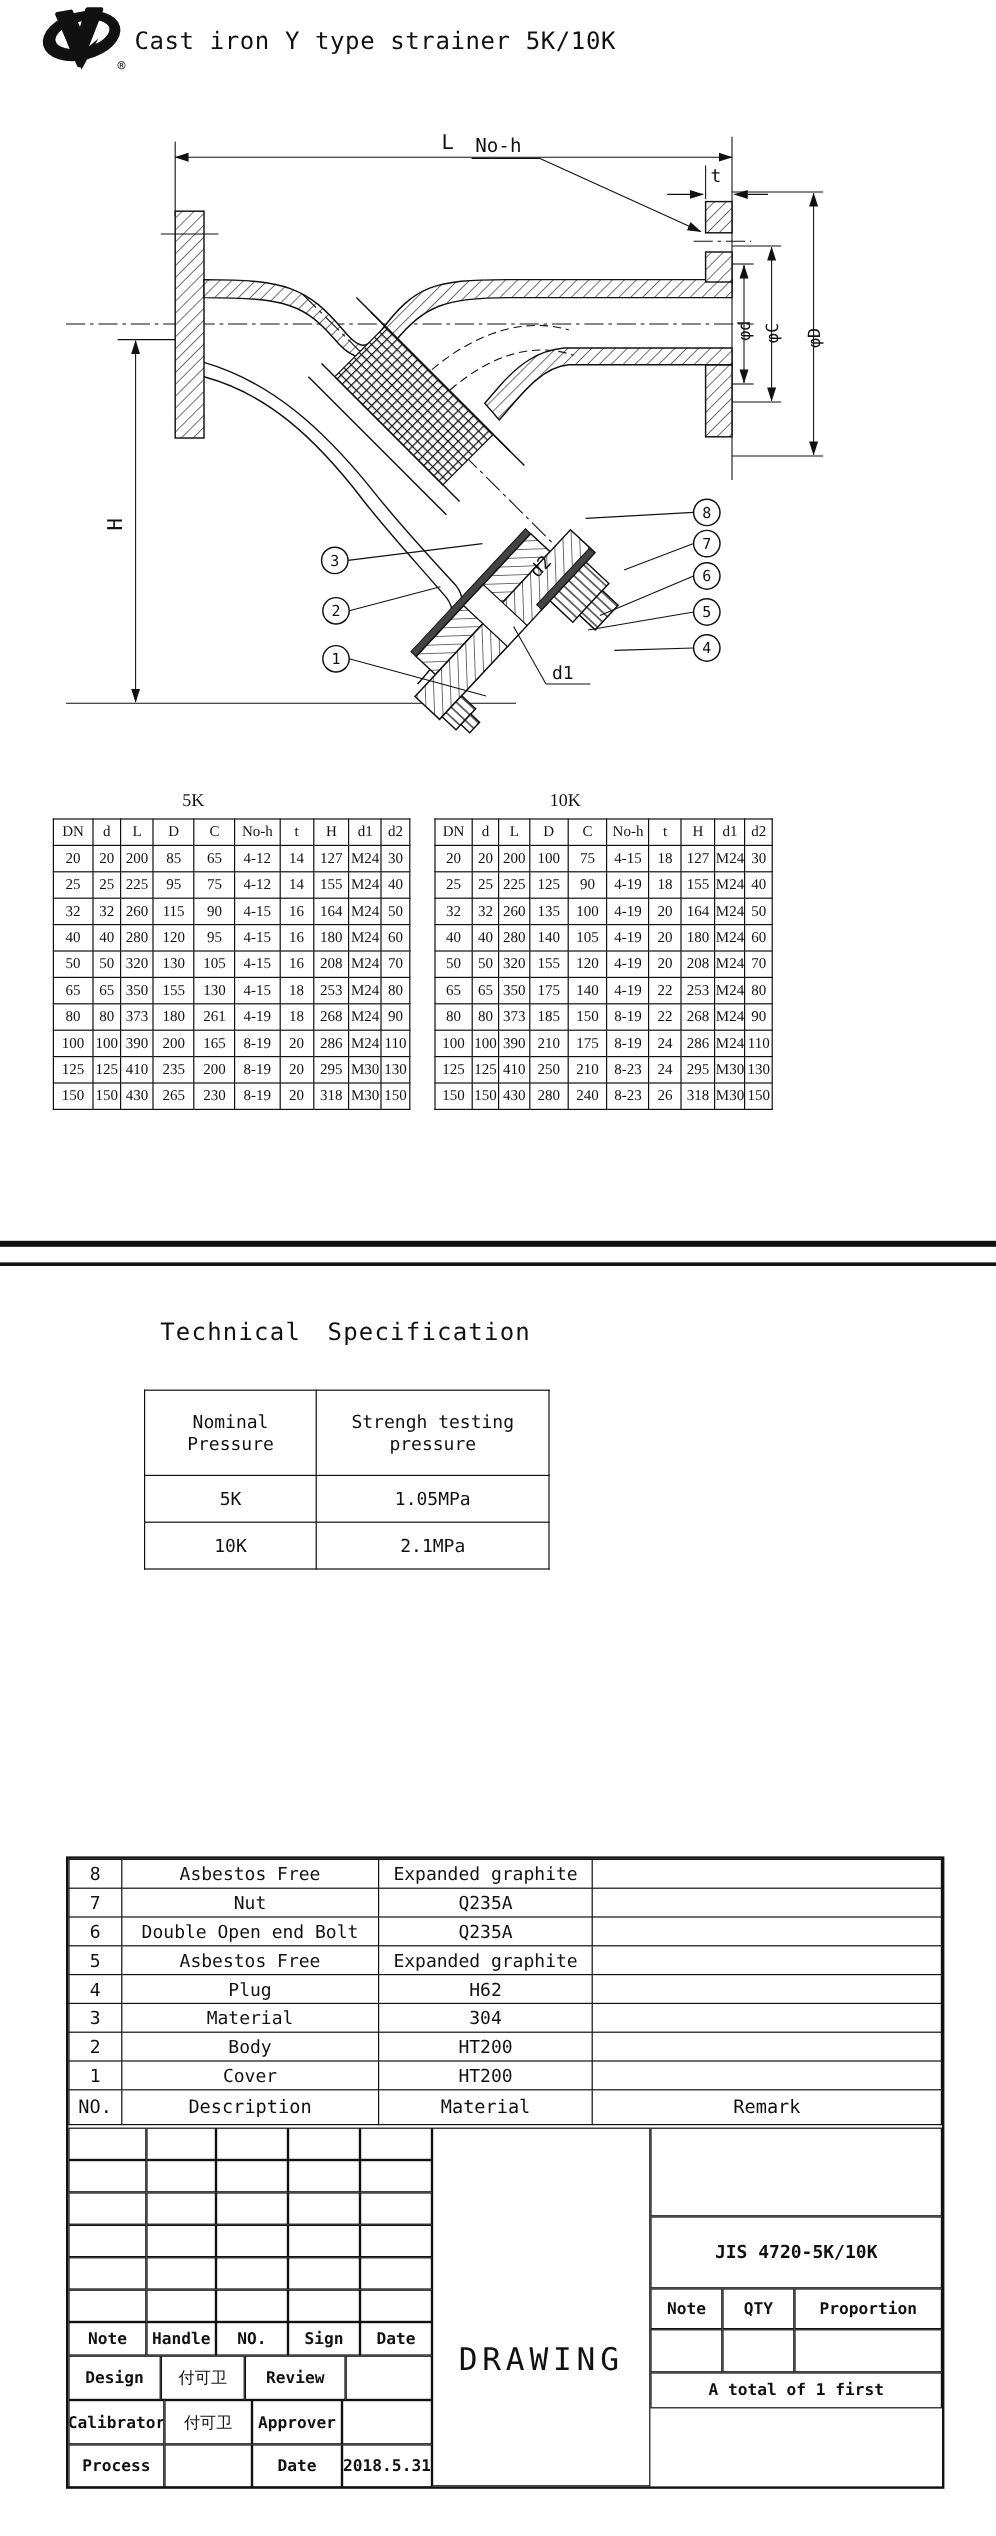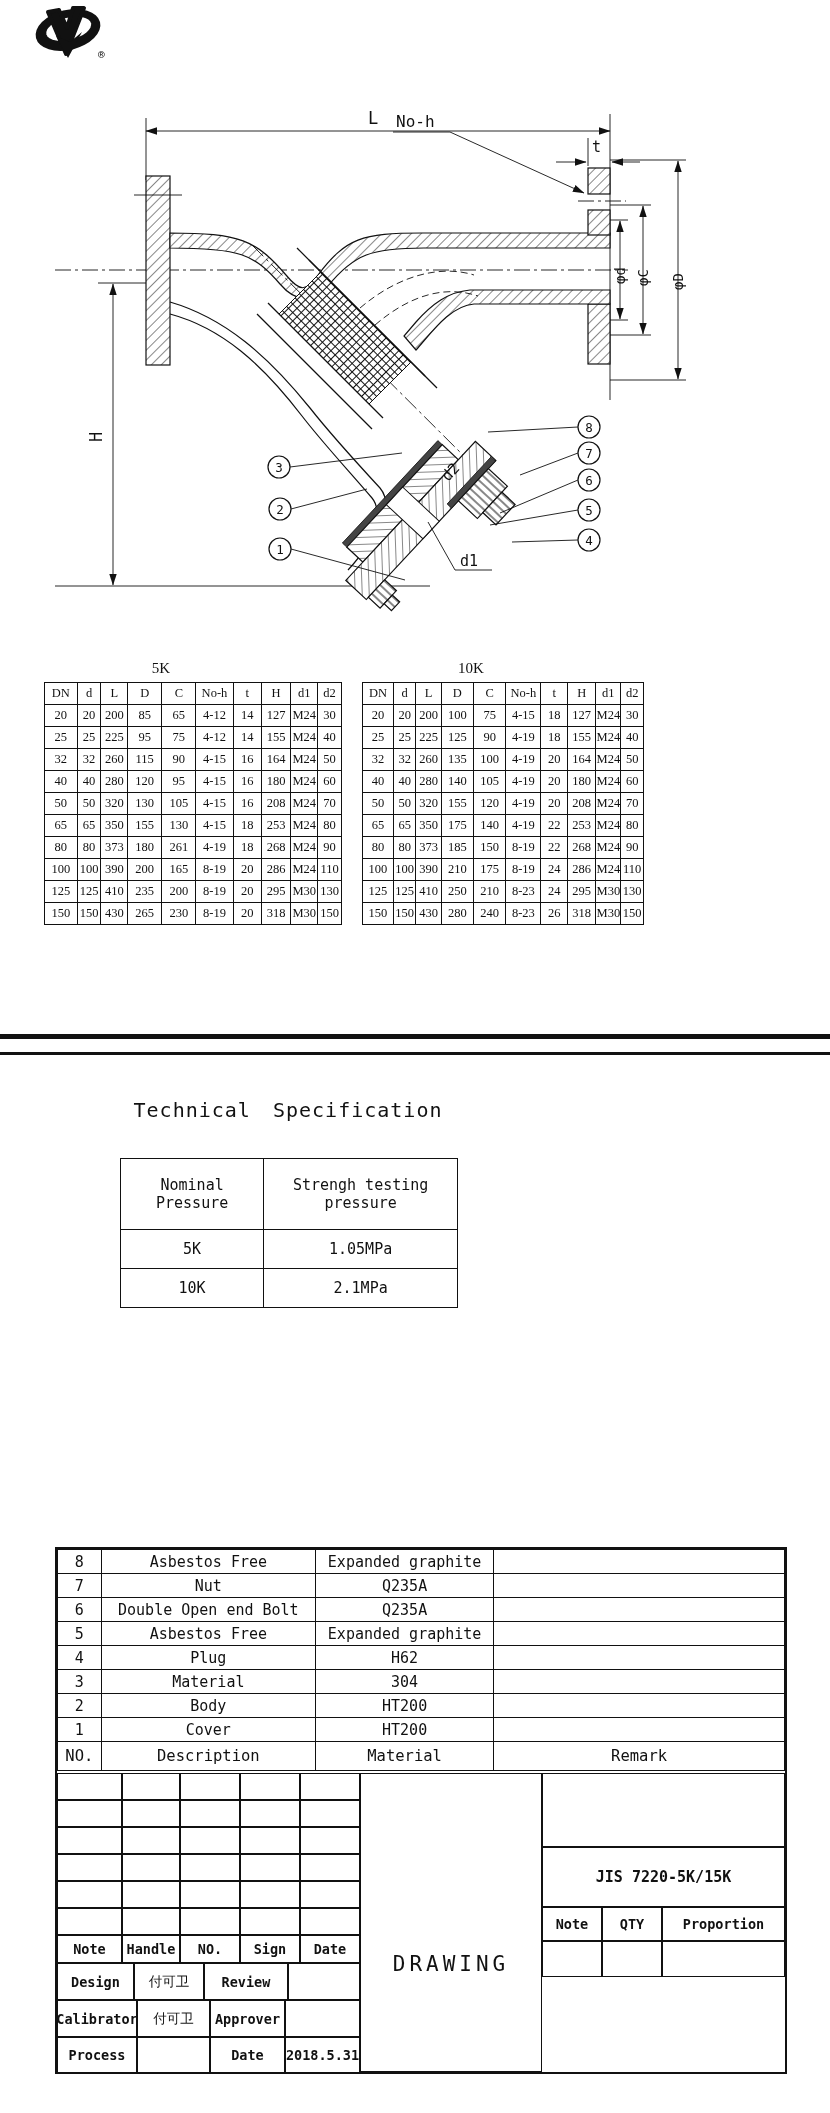--- a/index.html
+++ b/index.html
@@ -31,41 +31,42 @@
   .bottom{border:2.5px solid #111;}
   table.parts{border-collapse:collapse;width:728px;table-layout:fixed;}
   table.parts td,table.parts th{border:1.5px solid #111;padding:0;text-align:center;
       font:15px "DejaVu Sans Mono",monospace;font-weight:normal;height:23px;overflow:hidden;}
   table.parts th{height:28px;font-size:15.5px;}
 
   .cell{box-sizing:border-box;border:1.5px solid #111;display:flex;align-items:center;
         justify-content:center;font-size:13.5px;font-weight:bold;overflow:hidden;white-space:nowrap;}
   .cell.plain{font-weight:normal;}
   .row{display:flex;}
-  .drawing-word{font-size:21px;letter-spacing:4px;font-weight:normal;}
+  .drawing-word{font-size:26px;letter-spacing:4px;font-weight:normal;}
   .company{line-height:1.5;text-align:center;font-size:13.5px;font-weight:bold;}
 
   svg text{font-family:"DejaVu Sans Mono",monospace;fill:#111;}
   .ln{stroke:#111;stroke-width:1.2;fill:none;}
   .thin{stroke:#111;stroke-width:0.9;fill:none;}
   .cl{stroke:#111;stroke-width:0.9;fill:none;stroke-dasharray:16 4 3 4;}
   .hid{stroke:#111;stroke-width:0.9;fill:none;stroke-dasharray:7 4;}
 </style>
 </head>
 <body>
 
 <div class="sheet">
 
   <svg class="abs" style="left:26px;top:2px" width="88" height="60" viewBox="0 0 88 60">
     <ellipse cx="42" cy="28" rx="33" ry="20" transform="rotate(-14 42 28)" fill="#111"></ellipse>
     <ellipse cx="43" cy="27" rx="23" ry="11" transform="rotate(-14 42 28)" fill="#fff"></ellipse>
     <path d="M22,10 L40,52 L58,6 L47,6 L41,26 L33,8 Z" fill="#111" stroke="#111" stroke-width="4" stroke-linejoin="round"></path>
     <path d="M30,34 L42,56 L56,30 L44,40 Z" fill="#111"></path>
     <text x="72" y="56" font-size="11">®</text>
   </svg>
+  <div class="abs doc-title" style="left:112px;top:22px">Cast iron Y type strainer 5K/10K</div>
 
   <svg class="abs" style="left:0;top:70px" width="830" height="568" viewBox="0 0 830 568">
     <defs>
       <marker id="arr" viewBox="0 0 10 10" refX="9.5" refY="5" markerWidth="13" markerHeight="13" orient="auto-start-reverse">
         <path d="M0,1.8 L10,5 L0,8.2 Z" fill="#111"></path>
       </marker>
       <pattern id="h45" patternUnits="userSpaceOnUse" width="7" height="7" patternTransform="rotate(45)">
         <rect width="7" height="7" fill="#fff"></rect>
           <line x1="0" y1="0" x2="0" y2="7" stroke="#111" stroke-width="1"></line>
       </pattern>
@@ -691,27 +692,30 @@
 
     <div class="abs cell" style="left:303px;top:224px;width:182px;height:299px;align-items:flex-start;">
       <span class="drawing-word" style="margin-top:178px">DRAWING</span>
     </div>
 
     <div class="abs" style="left:485px;top:224px;width:243px;height:299px">
       <div class="row" style="height:74px">
           <div class="cell" style="width:243px"></div>
         </div>
       <div class="row" style="height:60px">
-        <div class="cell" style="width:243px;font-size:15px">JIS 7220-5K/15K</div>
+        <div class="cell" style="width:243px;font-size:15px">JIS 4720-5K/10K</div>
       </div>
       <div class="row" style="height:34px">
         <div class="cell" style="width:60px">Note</div>
         <div class="cell" style="width:60px">QTY</div>
         <div class="cell" style="width:123px">Proportion</div>
       </div>
       <div class="row" style="height:36px">
         <div class="cell" style="width:60px"></div>
           <div class="cell" style="width:60px"></div>
           <div class="cell" style="width:123px"></div>
       </div>
+      <div class="row" style="height:30px">
+        <div class="cell" style="width:243px">A total of 1 first</div>
+      </div>
     </div>
   </div>
 </div>
 
 </body></html>

